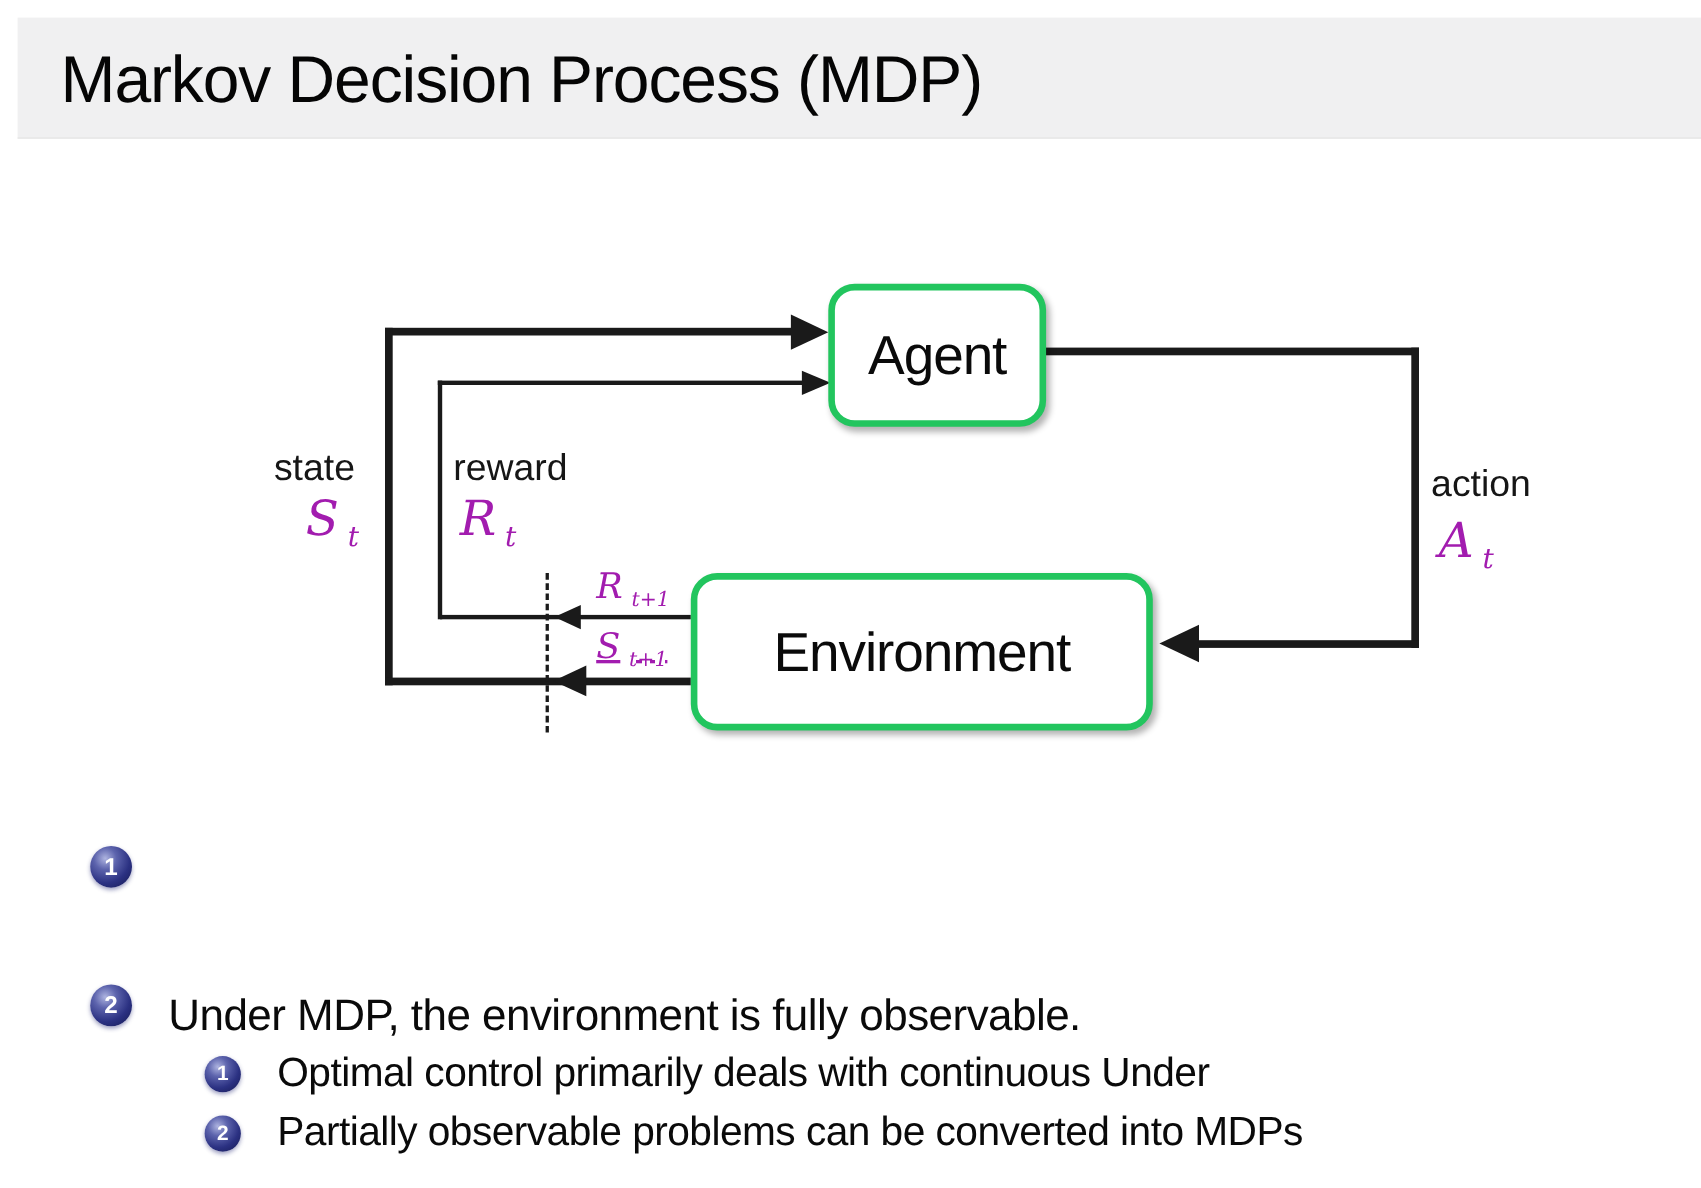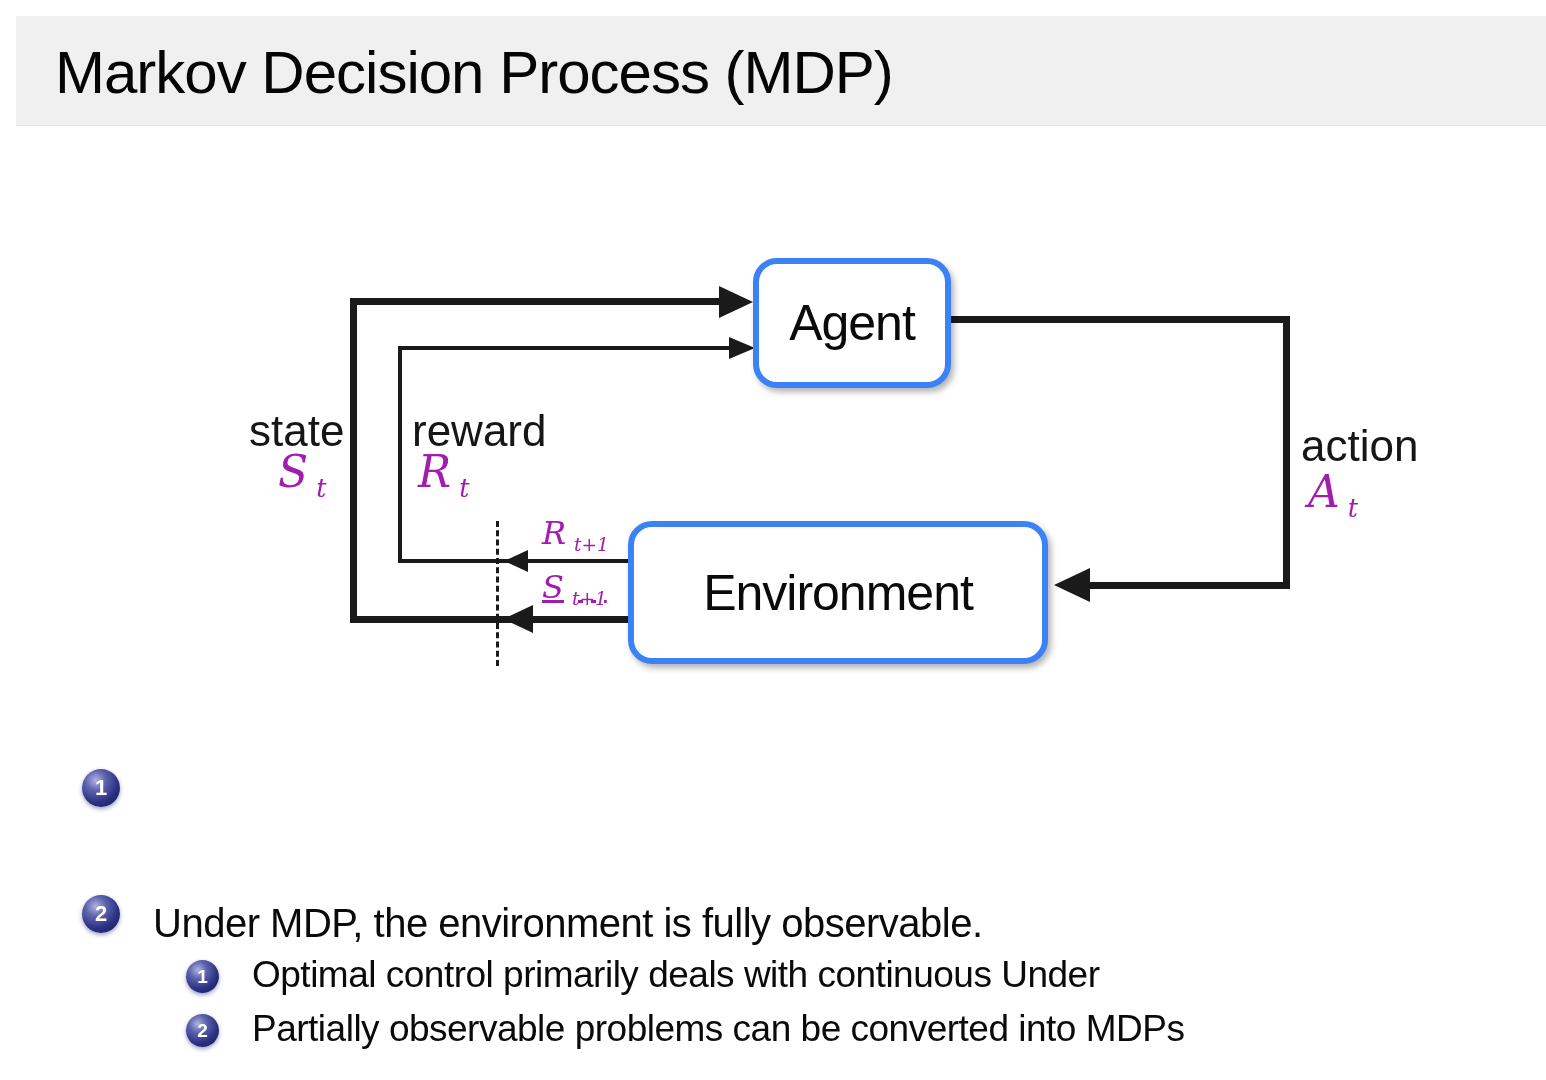--- a/index.html
+++ b/index.html
@@ -9,33 +9,33 @@
 
   
   .header { position:absolute; left:0; top:0; width:1546px; height:110px;
             background:#f0f0f1; border-bottom:1px solid #e2e2e2; }
   .title { position:absolute; left:35px; top:18px; font-size:60px; letter-spacing:-1px;
            color:#050505; white-space:nowrap; }
 
   
   .hline,.vline { position:absolute; background:#1a1a1a; }
   .dashed-v { position:absolute; width:0; border-left:3px dashed #1a1a1a; }
-  .box { position:absolute; background:#ffffff; border:6px solid #3b82f6; border-radius:24px;
+  .box { position:absolute; background:#ffffff; border:6px solid #22c55e; border-radius:24px;
          display:flex; align-items:center; justify-content:center;
          box-shadow:3px 4px 6px rgba(0,0,0,0.30); }
   .box .box-label { font-size:50px; letter-spacing:-1px; color:#0a0a0a; }
 
   .arr { position:absolute; width:0; height:0; }
   .arr-right-big  { border-top:16px solid transparent; border-bottom:16px solid transparent; border-left:34px solid #1a1a1a; }
   .arr-right-sm   { border-top:11px solid transparent; border-bottom:11px solid transparent; border-left:26px solid #1a1a1a; }
   .arr-left-big   { border-top:17px solid transparent; border-bottom:17px solid transparent; border-right:36px solid #1a1a1a; }
   .arr-left-mid   { border-top:14px solid transparent; border-bottom:14px solid transparent; border-right:30px solid #1a1a1a; }
   .arr-left-sm    { border-top:11px solid transparent; border-bottom:11px solid transparent; border-right:24px solid #1a1a1a; }
 
-  .dlabel { position:absolute; font-size:44px; color:#161616; white-space:nowrap; }
+  .dlabel { position:absolute; font-size:34px; color:#161616; white-space:nowrap; }
   .math { position:absolute; font-family:"DejaVu Serif", serif; font-style:italic;
           color:#a21caf; white-space:nowrap; }
   .math-lg { font-size:44px; }
   .math-md { font-size:32px; }
   .math sub { font-size:0.58em; font-style:italic; }
 
   
   .ball { position:absolute; border-radius:50%;
           background:radial-gradient(circle at 36% 30%, #aeb4e0 0%, #5d64ad 28%, #2b3182 62%, #141850 100%);
           box-shadow:0 2px 4px rgba(40,45,120,0.45);

